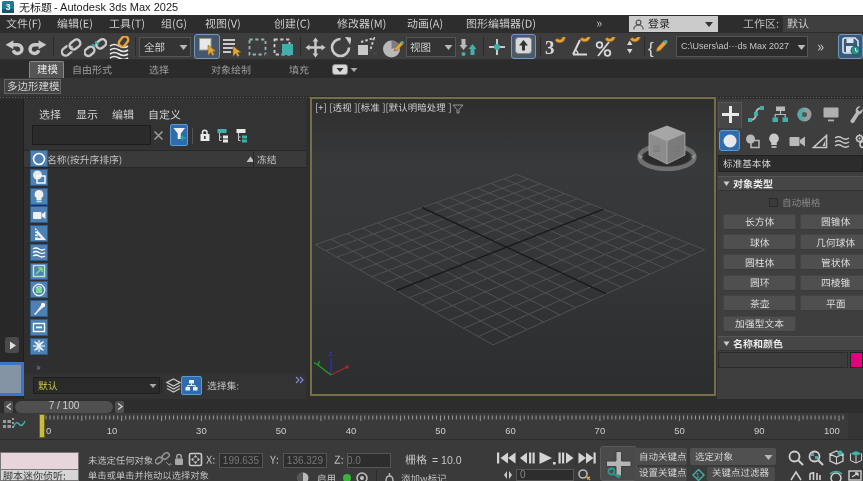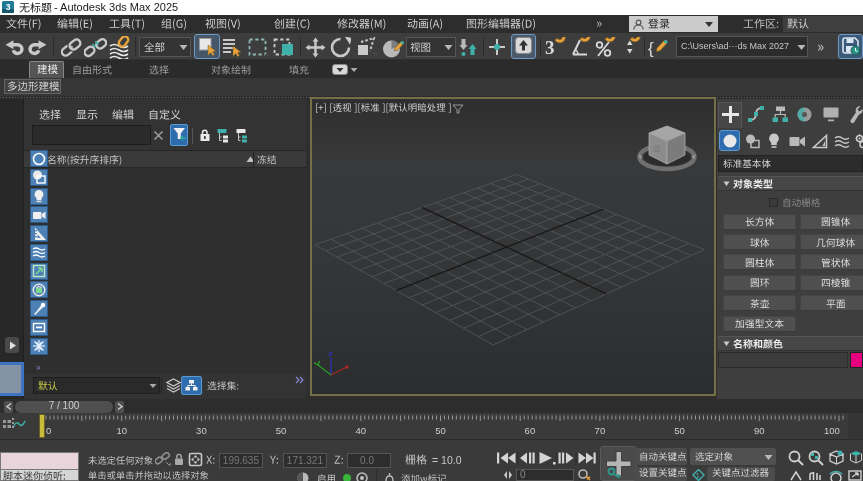--- a/index.html
+++ b/index.html
@@ -1329,26 +1329,26 @@
       <line x1="815.1" y1="0.5" x2="815.1" y2="4.5"></line>
       <line x1="819.1" y1="0.5" x2="819.1" y2="4.5"></line>
       <line x1="823.1" y1="0.5" x2="823.1" y2="4.5"></line>
       <line x1="827.0" y1="0.5" x2="827.0" y2="4.5"></line>
       <line x1="831.0" y1="0.5" x2="831.0" y2="4.5"></line>
       <line x1="835.0" y1="0.5" x2="835.0" y2="4.5"></line>
       <line x1="839.0" y1="0.5" x2="839.0" y2="6"></line>
       <line x1="843.0" y1="0.5" x2="843.0" y2="4.5"></line>
     </g>
   </svg>
-<div style="position:absolute;left:106.7px;top:425px;width:30px;height:11px;font:9.5px 'Liberation Sans',sans-serif;color:#cfcfcf;text-align:center;line-height:11px">10</div>
+<div style="position:absolute;left:106.7px;top:425px;width:30px;height:11px;font:9.5px 'Liberation Sans',sans-serif;color:#cfcfcf;line-height:11px">10</div>
 <div style="position:absolute;left:186.4px;top:425px;width:30px;height:11px;font:9.5px 'Liberation Sans',sans-serif;color:#cfcfcf;text-align:center;line-height:11px">30</div>
 <div style="position:absolute;left:266.1px;top:425px;width:30px;height:11px;font:9.5px 'Liberation Sans',sans-serif;color:#cfcfcf;text-align:center;line-height:11px">50</div>
-<div style="position:absolute;left:345.8px;top:425px;width:30px;height:11px;font:9.5px 'Liberation Sans',sans-serif;color:#cfcfcf;text-align:center;line-height:11px">40</div>
+<div style="position:absolute;left:345.8px;top:425px;width:30px;height:11px;font:9.5px 'Liberation Sans',sans-serif;color:#cfcfcf;text-align:left;line-height:11px">40</div>
 <div style="position:absolute;left:425.5px;top:425px;width:30px;height:11px;font:9.5px 'Liberation Sans',sans-serif;color:#cfcfcf;text-align:center;line-height:11px">50</div>
-<div style="position:absolute;left:505.2px;top:425px;width:30px;height:11px;font:9.5px 'Liberation Sans',sans-serif;color:#cfcfcf;text-align:right;line-height:11px">60</div>
+<div style="position:absolute;left:505.2px;top:425px;width:30px;height:11px;font:9.5px 'Liberation Sans',sans-serif;color:#cfcfcf;text-align:left;line-height:11px">60</div>
 <div style="position:absolute;left:584.9px;top:425px;width:30px;height:11px;font:9.5px 'Liberation Sans',sans-serif;color:#cfcfcf;text-align:center;line-height:11px">70</div>
 <div style="position:absolute;left:664.6px;top:425px;width:30px;height:11px;font:9.5px 'Liberation Sans',sans-serif;color:#cfcfcf;text-align:center;line-height:11px">50</div>
 <div style="position:absolute;left:744.3px;top:425px;width:30px;height:11px;font:9.5px 'Liberation Sans',sans-serif;color:#cfcfcf;text-align:center;line-height:11px">90</div>
 <div style="position:absolute;left:824.0px;top:425px;width:30px;height:11px;font:9.5px 'Liberation Sans',sans-serif;color:#cfcfcf;text-align:left;line-height:11px">100</div>
 <div style="position:absolute;left:39px;top:414px;width:6px;height:24px;background:#c8bc3c;border:1px solid #6a6122;box-sizing:border-box"></div>
 <div style="position:absolute;left:46px;top:425px;width:20px;height:11px;font:9.5px 'Liberation Sans',sans-serif;color:#cfcfcf;line-height:11px">0</div>
 <div style="position:absolute;left:848px;top:413px;width:15px;height:26px;background:#353535"></div>
 <div style="position:absolute;left:0;top:440px;width:863px;height:41px;background:#3a3a3a"></div>
 <div style="position:absolute;left:0;top:452px;width:79px;height:18px;background:#e8d5dc;border:1px solid #777;box-sizing:border-box"></div>
 <div style="position:absolute;left:0;top:470px;width:79px;height:11px;background:#d6d6d6;border:1px solid #777;border-top:none;box-sizing:border-box"></div>
@@ -1410,31 +1410,31 @@
 <div style="position:absolute;left:219px;top:453px;width:40px;height:15px;font:10px 'Liberation Sans',sans-serif;color:#787878;text-align:right;line-height:15px">199.635</div>
 <svg style="position:absolute;left:270.0px;top:452.3px;overflow:visible" width="10" height="15" fill="#c0c0c0">
     <g transform="translate(0,11.7)">
       <g transform="scale(0.01100,-0.01100)">
         <use href="#g119" x="0"></use>
         <use href="#g36" x="531"></use>
       </g>
     </g>
   </svg>
 <div style="position:absolute;left:283px;top:453px;width:44px;height:15px;background:#2d2d2d;border:1px solid #555;box-sizing:border-box"></div>
-<div style="position:absolute;left:283px;top:453px;width:40px;height:15px;font:10px 'Liberation Sans',sans-serif;color:#787878;text-align:right;line-height:15px">171.321</div>
+<div style="position:absolute;left:283px;top:453px;width:40px;height:15px;font:10px 'Liberation Sans',sans-serif;color:#787878;text-align:right;line-height:15px">136.329</div>
 <svg style="position:absolute;left:334.0px;top:452.3px;overflow:visible" width="11" height="15" fill="#c0c0c0">
     <g transform="translate(0,11.7)">
       <g transform="scale(0.01100,-0.01100)">
         <use href="#g120" x="0"></use>
         <use href="#g36" x="603"></use>
       </g>
     </g>
   </svg>
 <div style="position:absolute;left:347px;top:453px;width:44px;height:15px;background:#2d2d2d;border:1px solid #555;box-sizing:border-box"></div>
-<div style="position:absolute;left:347px;top:453px;width:40px;height:15px;font:10px 'Liberation Sans',sans-serif;color:#787878;text-align:center;line-height:15px">0.0</div>
+<div style="position:absolute;left:347px;top:453px;width:40px;height:15px;font:10px 'Liberation Sans',sans-serif;color:#787878;text-align:left;line-height:15px">0.0</div>
 <svg style="position:absolute;left:405.0px;top:452.3px;overflow:visible" width="24" height="15" fill="#c8c8c8">
     <g transform="translate(0,11.7)">
       <g transform="scale(0.01100,-0.01100)">
         <use href="#g84" x="0"></use>
         <use href="#g85" x="1000"></use>
       </g>
     </g>
   </svg>
 <div style="position:absolute;left:432px;top:453px;width:60px;height:15px;font:10.5px 'Liberation Sans',sans-serif;color:#c8c8c8;line-height:15px">= 10.0</div>
 <svg style="position:absolute;left:88.0px;top:469.1px;overflow:visible" width="122" height="13" fill="#c8c8c8">

